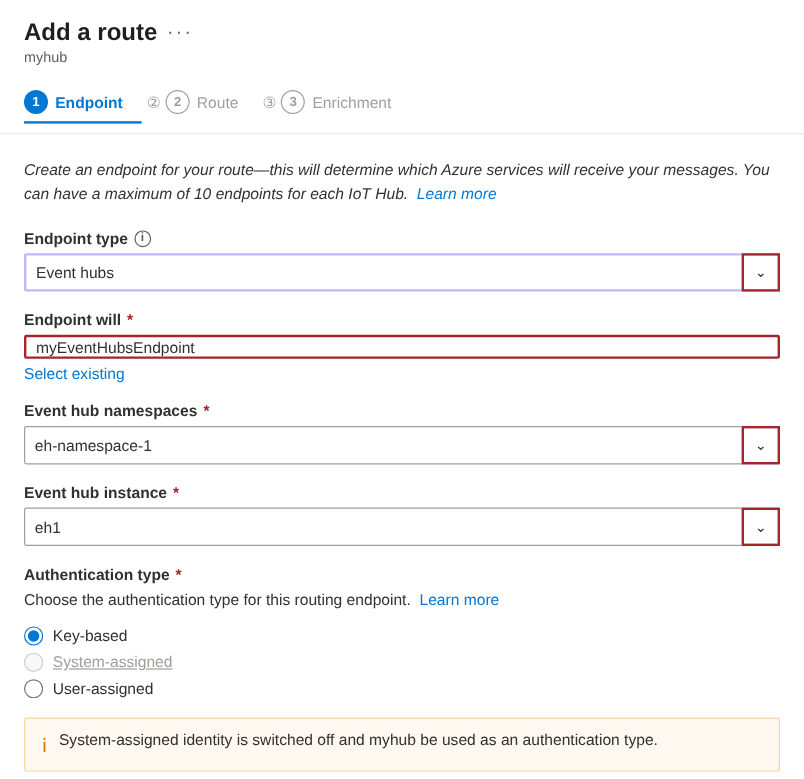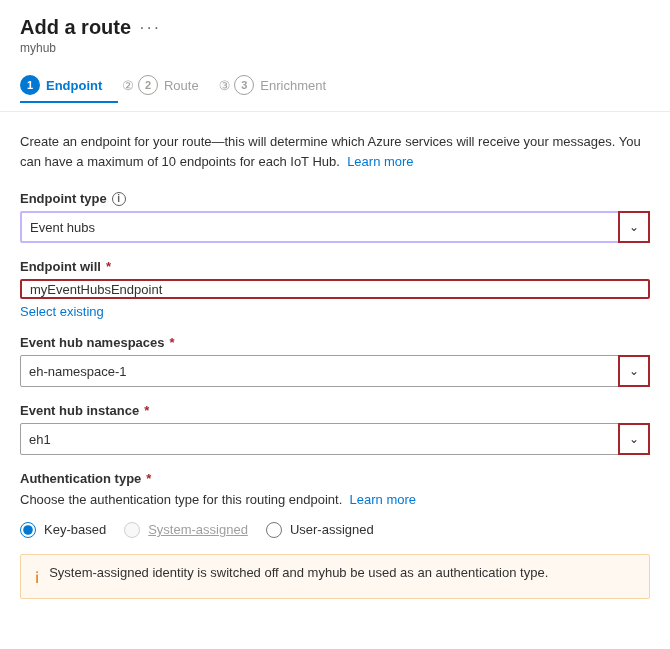--- a/index.html
+++ b/index.html
@@ -108,20 +108,21 @@
 
     .content {
       padding: 20px 20px 20px 20px;
     }
 
     .description {
       font-size: 13px;
       color: #323130;
       margin-bottom: 20px;
       line-height: 1.5;
+      font-style: italic;
     }
 
     .description a {
       color: #0078d4;
       text-decoration: none;
     }
 
     .field-group {
       margin-bottom: 16px;
     }
@@ -229,22 +230,22 @@
       line-height: 1.5;
     }
 
     .auth-description a {
       color: #0078d4;
       text-decoration: none;
     }
 
     .radio-group {
       display: flex;
-      flex-direction: row;
-      gap: 18px;
+      flex-direction: column;
+      gap: 6px;
     }
 
     .radio-option {
       display: flex;
       align-items: center;
       gap: 8px;
       cursor: pointer;
     }
 
     .radio-input {

